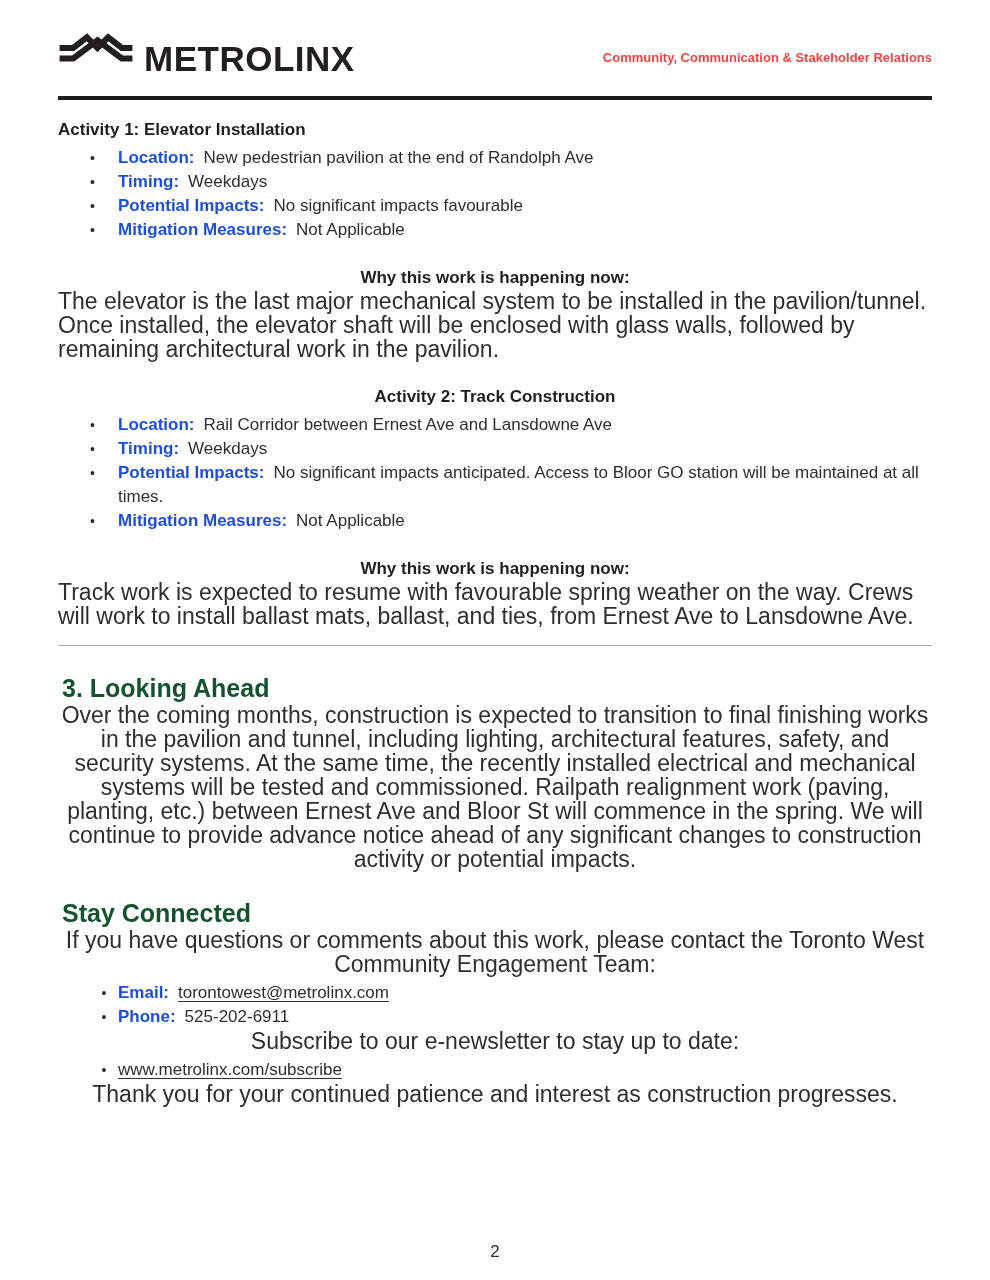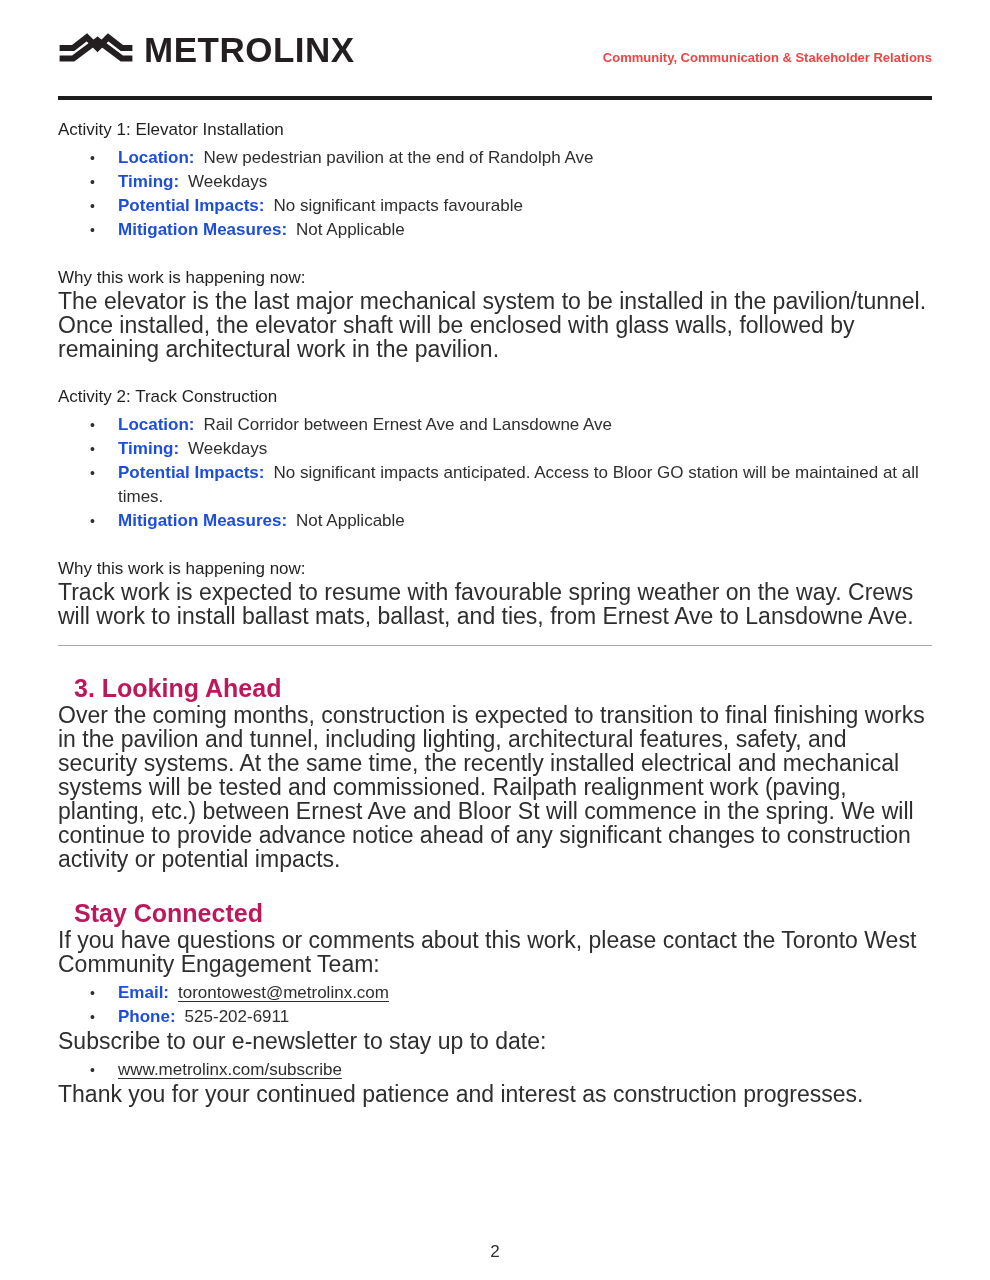--- a/index.html
+++ b/index.html
@@ -23,21 +23,21 @@
   }
   
   .header {
     display: flex;
     align-items: center;
     justify-content: space-between;
     height: 48px;
   }
   .logo {
     display: flex;
-    align-items: flex-start;
+    align-items: flex-end;
     gap: 10px;
   }
   .logo svg { display: block; }
   .logo-text {
     font-size: 35px;
     font-weight: bold;
     letter-spacing: 0.5px;
     color: #231f20;
     line-height: 1;
   }
@@ -49,27 +49,27 @@
     padding-top: 6px;
   }
   .header-rule {
     border: none;
     border-top: 4px solid #1d1d1d;
     margin: 18px 0 0 0;
   }
   
   .doc-h3 {
     font-size: 17px;
-    font-weight: normal;
+    font-weight: bold;
     color: #1f1f1f;
     margin: 0;
     line-height: 23px;
   }
   .mt-title { margin-top: 18px; }
-  .mt-block { margin-top: 24px; }
+  .mt-block { margin-top: 24px; text-align: center; }
   p.body-text {
     font-size: 23px;
     line-height: 24px;
     margin: 0;
     color: #2e2e2e;
   }
   ul.bullets {
     list-style: none;
     margin: 5px 0 0 0;
     padding: 0;
@@ -93,22 +93,22 @@
     white-space: nowrap;
   }
   .thin-divider {
     border: none;
     border-top: 1px solid #a8a8a8;
     margin: 17px 0 0 0;
   }
   .doc-h2 {
     font-size: 25px;
     font-weight: bold;
-    color: #be185d;
-    margin: 27px 0 0 16px;
+    color: #14532d;
+    margin: 27px 0 0 4px;
     line-height: 30px;
   }
   a.doc-link {
     color: #2e2e2e;
     text-underline-offset: 3px;
   }
   .page-number {
     position: absolute;
     bottom: 18px;
     left: 0;

